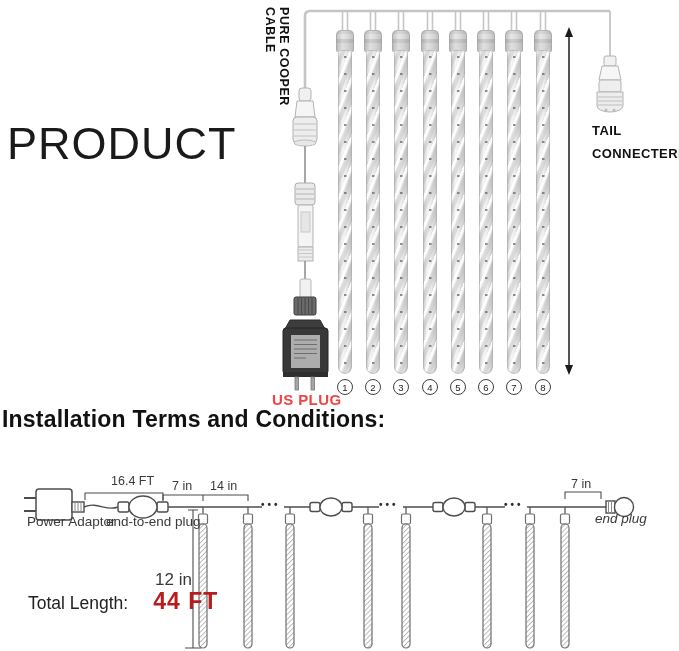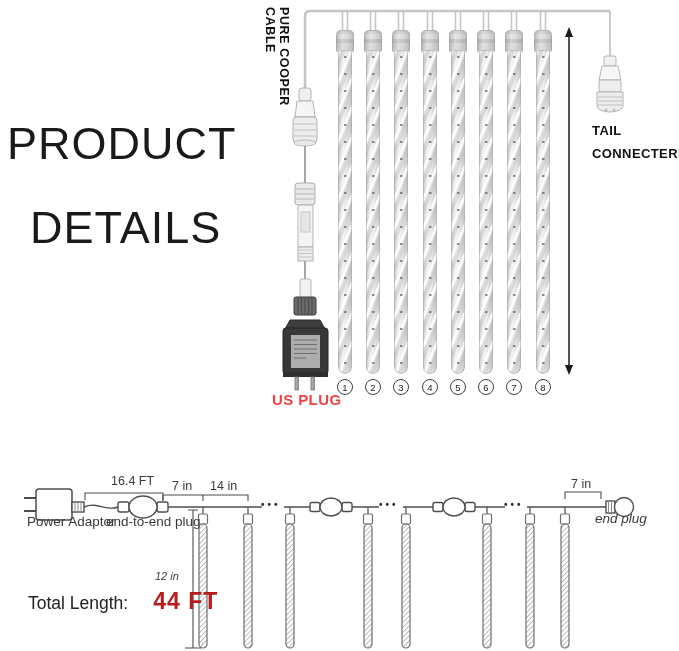--- a/index.html
+++ b/index.html
@@ -26,21 +26,21 @@
       repeating-linear-gradient(to bottom, rgba(95,95,95,.7) 0 2px, rgba(0,0,0,0) 2px 17px) 50% 6px/2.5px calc(100% - 14px) no-repeat,
       repeating-linear-gradient(112deg, rgba(255,255,255,.9) 0 2px, rgba(182,182,182,.38) 4px 7px, rgba(255,255,255,0) 8px 11px),
       linear-gradient(to right,#c9c9c9,#f4f4f4 30%,#ededed 55%,#d0d0d0 85%,#c3c3c3);
     box-shadow:inset 0 0 0 1px rgba(165,165,165,.55);}
   .m{font-size:12.5px;color:#3a3a3a;}
   .m13{font-size:13.5px;color:#3a3a3a;}
   .dots{font-size:10px;letter-spacing:3px;color:#2e2e2e;font-weight:bold;}
   .total{display:flex;align-items:baseline;}
   .tl-label{font-size:17.5px;color:#222;}
   .tl-value{font-size:23px;font-weight:bold;color:#b91c1c;margin-left:25px;letter-spacing:1px;}
-  .small{font-size:11px;color:#3a3a3a;font-style:italic;}
+  .small{font-size:17px;color:#3a3a3a;}
 </style>
 </head>
 <body>
 
 <div class="canvas">
 
   <svg class="abs" style="left:0;top:0;" width="679" height="651" viewBox="0 0 679 651">
     <defs>
       <pattern id="hatch" width="3.5" height="3.5" patternUnits="userSpaceOnUse" patternTransform="rotate(45)">
         <rect width="3.5" height="3.5" fill="#ffffff"></rect>
@@ -173,21 +173,20 @@
       <g stroke-width="1.1">
         <path d="M85,500 V493 H163 V500"></path>
         <path d="M163,501 V495 H248 V501 M203,495 V501"></path>
         <path d="M565,499 V492 H601 V499"></path>
         <path d="M188,510 H198 M193,510 V648 M185,648 H201"></path>
       </g>
     </g>
   </svg>
 
   <div class="abs title" style="left:7px;top:121px;">PRODUCT</div>
-  <div class="abs title" style="left:30px;top:205px;">DETAILS</div>
 
   <div class="abs vlabel" style="left:263px;top:7px;height:132px;">PURE COOPER CABLE</div>
 
   <div class="abs tube-cap" style="left:336px;top:30px;"></div>
   <div class="abs tube-body" style="left:338px;top:50px;"></div>
   <div class="abs tube-cap" style="left:364px;top:30px;"></div>
   <div class="abs tube-body" style="left:366px;top:50px;"></div>
   <div class="abs tube-cap" style="left:392px;top:30px;"></div>
   <div class="abs tube-body" style="left:394px;top:50px;"></div>
   <div class="abs tube-cap" style="left:421px;top:30px;"></div>
@@ -207,20 +206,21 @@
   <span class="abs num" style="left:422px;top:379px;">4</span>
   <span class="abs num" style="left:450px;top:379px;">5</span>
   <span class="abs num" style="left:478px;top:379px;">6</span>
   <span class="abs num" style="left:506px;top:379px;">7</span>
   <span class="abs num" style="left:535px;top:379px;">8</span>
 
   <div class="abs blabel" style="left:592px;top:123px;">TAIL</div>
   <div class="abs blabel" style="left:592px;top:146px;">CONNECTERE</div>
   <div class="abs usplug" style="left:272px;top:391px;">US PLUG</div>
 
+  <div class="abs heading" style="left:2px;top:406px;">Installation Terms and Conditions:</div>
 
   <div class="abs m13" style="left:27px;top:514px;">Power Adaptor</div>
   <div class="abs m13" style="left:106px;top:514px;">end-to-end plug</div>
   <div class="abs m" style="left:111px;top:474px;">16.4 FT</div>
   <div class="abs m" style="left:172px;top:479px;">7 in</div>
   <div class="abs m" style="left:210px;top:479px;">14 in</div>
   <div class="abs m" style="left:571px;top:477px;">7 in</div>
   <div class="abs m13" style="left:595px;top:511px;font-style:italic;">end plug</div>
   <div class="abs small" style="left:155px;top:570px;">12 in</div>
 

